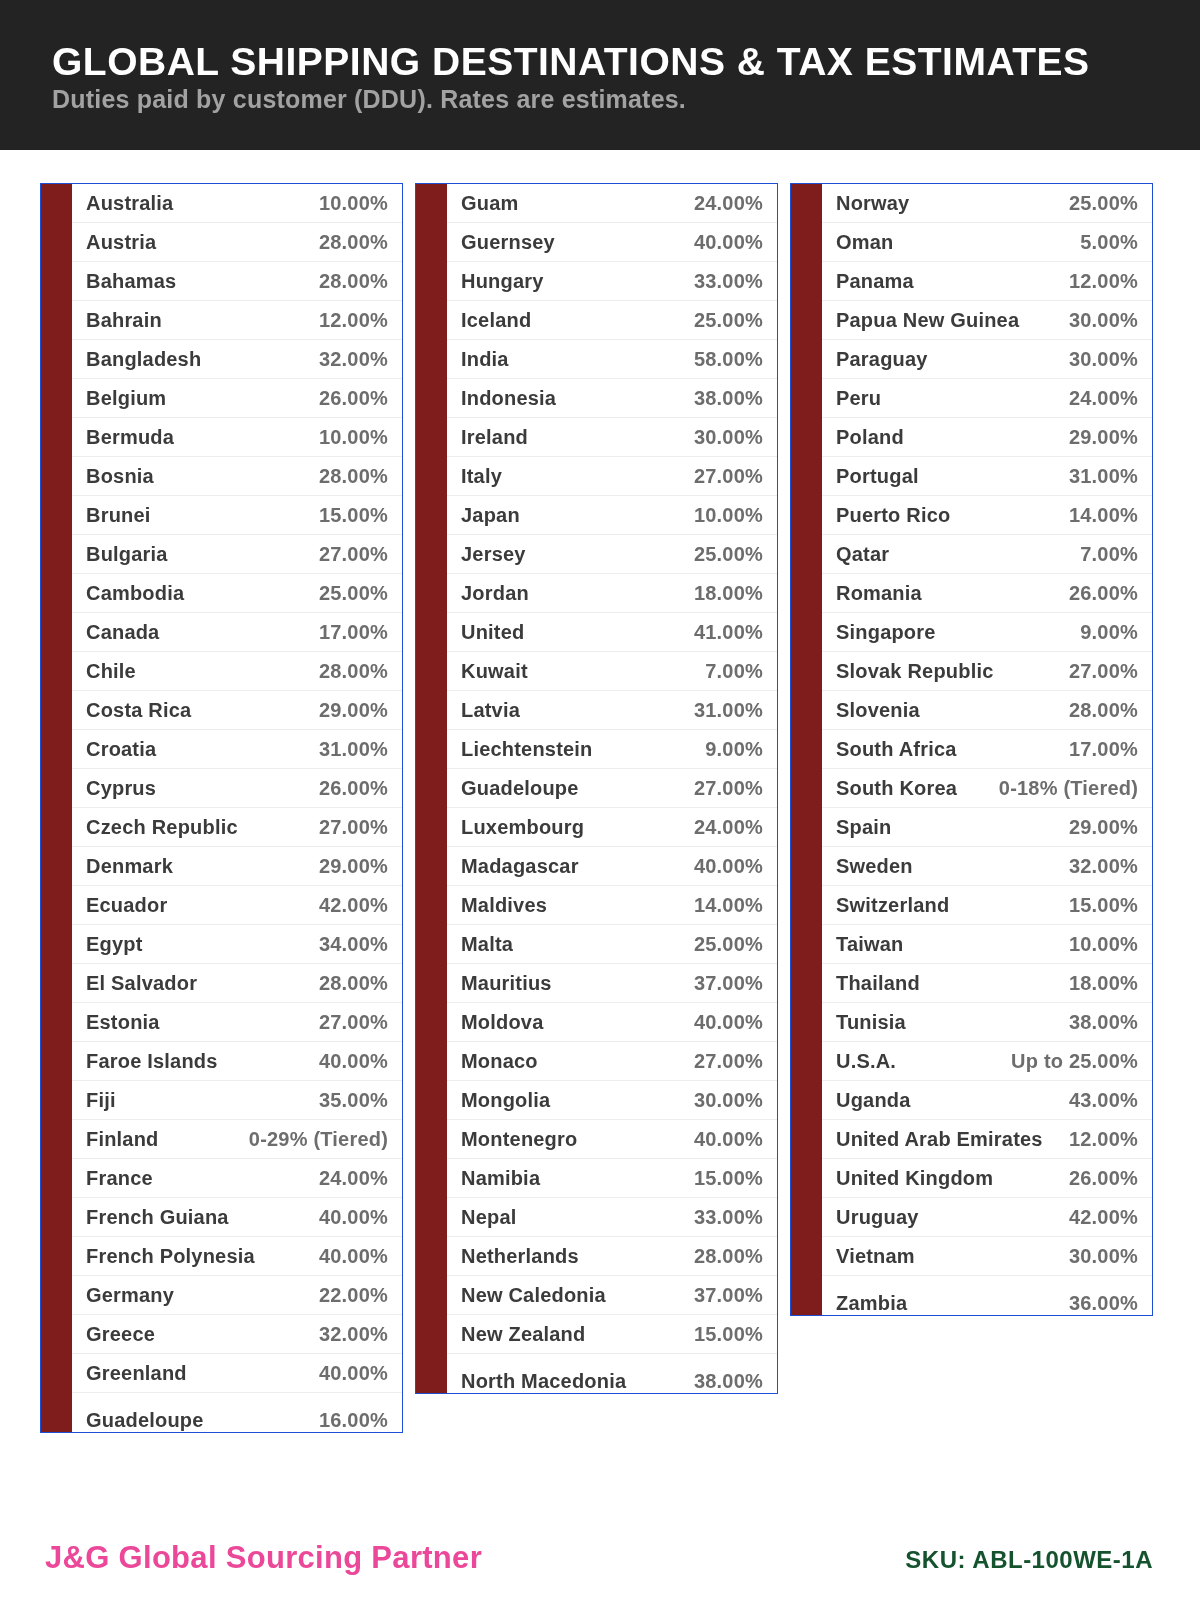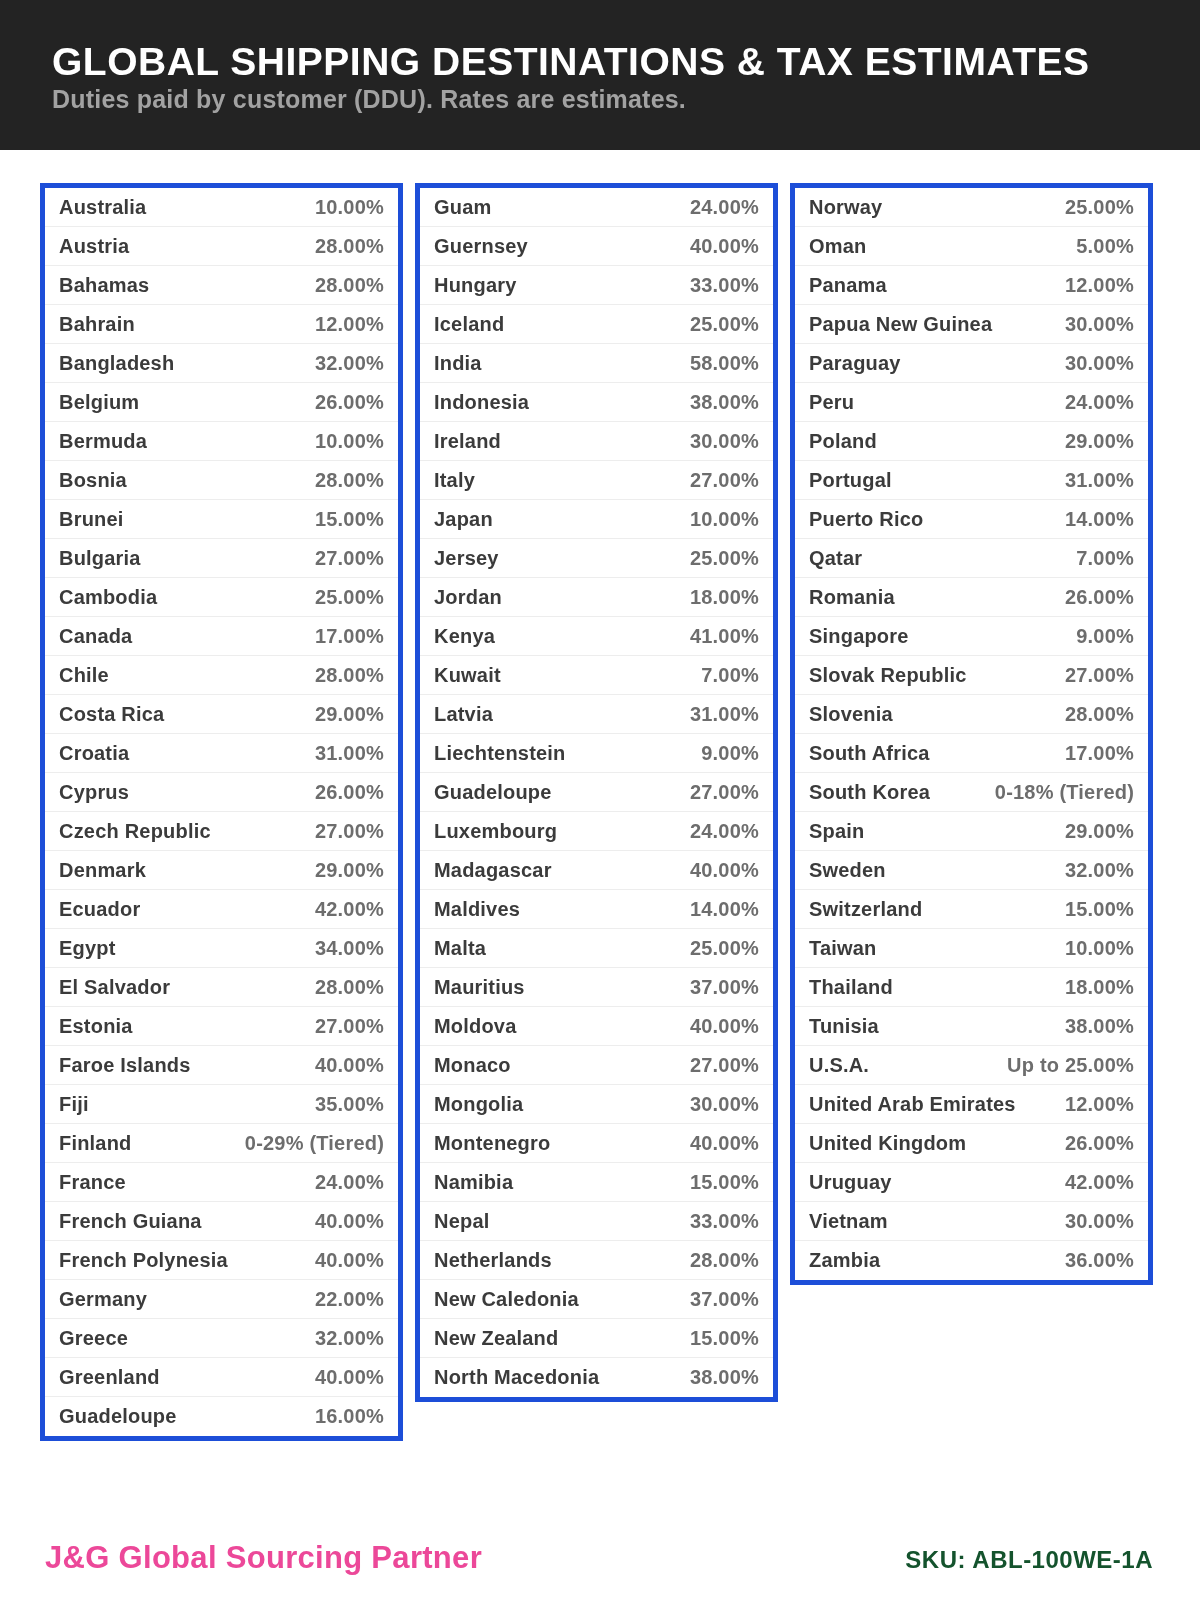--- a/index.html
+++ b/index.html
@@ -35,33 +35,34 @@
 
   
   .table-wrap {
     margin: 33px 47px 0 40px;
     display: flex;
     gap: 12px;
     align-items: flex-start;
   }
   .col-block {
     width: 363px;
-    border: 5px solid #1d4ed8;
+    border: 1px solid #1d4ed8;
     background: #7f1d1d;
+    padding-left: 31px;
   }
   .row {
     height: 39px;
     display: flex;
     justify-content: space-between;
     align-items: center;
     padding: 0 14px;
     border-bottom: 1px solid #ededed;
     background: #ffffff;
   }
-  .row:last-child { border-bottom: none; }
+  .row:last-child { border-bottom: none; align-items: flex-end; }
   .country {
     color: #3b3b3b;
     font-size: 20px;
     font-weight: 700;
     letter-spacing: 0.2px;
     white-space: nowrap;
   }
   .rate {
     color: #6d6d6d;
     font-size: 20px;
@@ -272,21 +273,21 @@
       </div>
       <div class="row">
         <span class="country">Jersey</span>
         <span class="rate">25.00%</span>
       </div>
       <div class="row">
         <span class="country">Jordan</span>
         <span class="rate">18.00%</span>
       </div>
       <div class="row">
-        <span class="country">Kenya</span>
+        <span class="country">United</span>
         <span class="rate">41.00%</span>
       </div>
       <div class="row">
         <span class="country">Kuwait</span>
         <span class="rate">7.00%</span>
       </div>
       <div class="row">
         <span class="country">Latvia</span>
         <span class="rate">31.00%</span>
       </div>
@@ -444,20 +445,24 @@
         <span class="country">Thailand</span>
         <span class="rate">18.00%</span>
       </div>
       <div class="row">
         <span class="country">Tunisia</span>
         <span class="rate">38.00%</span>
       </div>
       <div class="row">
         <span class="country">U.S.A.</span>
         <span class="rate">Up to 25.00%</span>
+      </div>
+      <div class="row">
+        <span class="country">Uganda</span>
+        <span class="rate">43.00%</span>
       </div>
       <div class="row">
         <span class="country">United Arab Emirates</span>
         <span class="rate">12.00%</span>
       </div>
       <div class="row">
         <span class="country">United Kingdom</span>
         <span class="rate">26.00%</span>
       </div>
       <div class="row">

